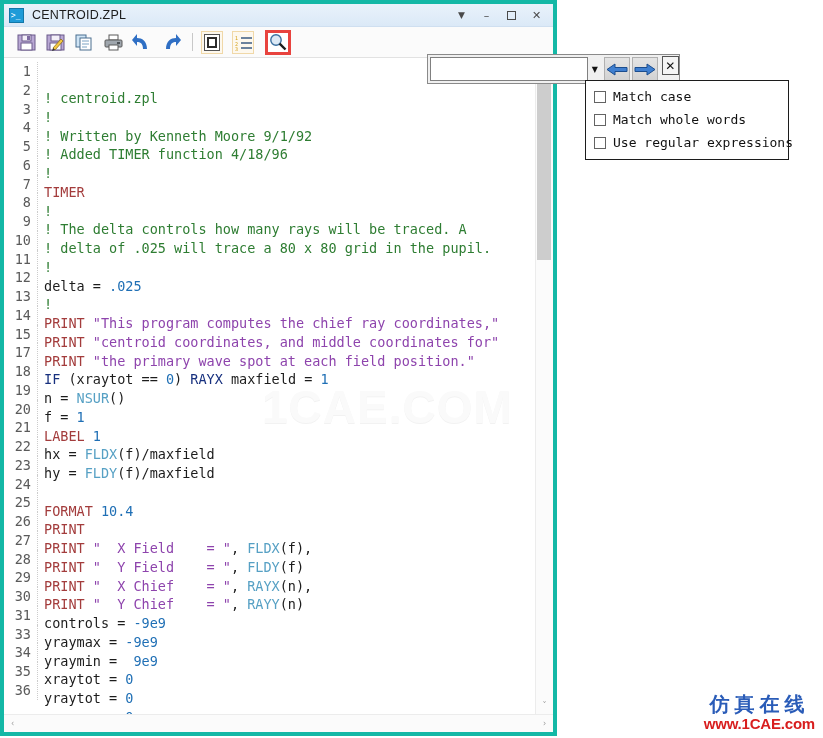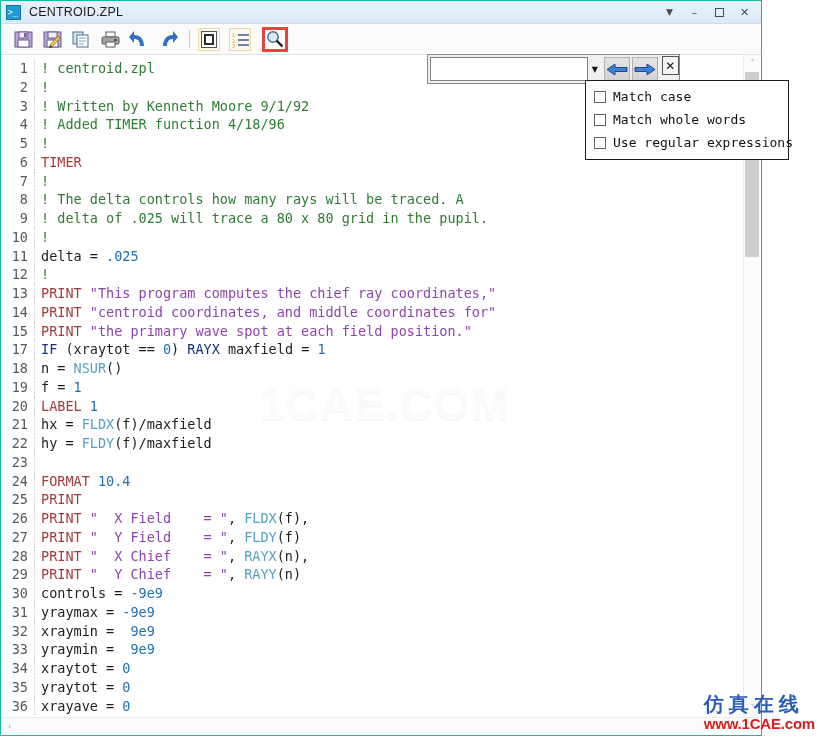--- a/index.html
+++ b/index.html
@@ -12,23 +12,23 @@
     height: 738px;
     font-family: "Liberation Sans", sans-serif;
     overflow: hidden;
     position: relative;
   }
 
   
   #app-window {
     position: absolute;
     left: 0; top: 0;
-    width: 762px;
+    width: 557px;
     height: 736px;
-    border: 1px solid #14b8a6;
+    border: 4px solid #14b8a6;
     box-sizing: border-box;
     background: #fdfdfd;
     display: flex;
     flex-direction: column;
   }
 
   
   #title-bar {
     height: 23px;
     background: linear-gradient(to bottom, #e9f2fb 0%, #dbe9f7 100%);
@@ -142,20 +142,21 @@
     text-align: right;
     padding-right: 6px;
     color: #5a5a5a;
     flex: none;
     border-right: 1px dotted #cccccc;
     box-sizing: border-box;
   }
   .lc {
     padding-left: 6px;
     white-space: pre;
+    margin-top: 27px;
   }
   .c-comment { color: #2e7d32; }
   .c-cmd     { color: #a33c3c; }
   .c-kw      { color: #17307e; }
   .c-func    { color: #56a0c4; }
   .c-num     { color: #1f6fb5; }
   .c-str     { color: #8e44ad; }
   .c-plain   { color: #1c1c1c; }
 
   
@@ -288,21 +289,21 @@
     background: #fff;
     box-sizing: border-box;
     margin-right: 7px;
     flex: none;
   }
 
   
   #corner-watermark {
     position: absolute;
     right: 8px; bottom: 6px;
-    text-align: left;
+    text-align: center;
     z-index: 30;
     pointer-events: none;
   }
   #cw-cn {
     font-family: "Liberation Serif", serif;
     font-size: 20px;
     font-weight: bold;
     color: #2a5cb8;
     letter-spacing: 5px;
     line-height: 22px;
@@ -443,21 +444,20 @@
           <div class="code-line"><span class="ln">22</span><span class="lc"><span class="c-plain">hy = </span><span class="c-func">FLDY</span><span class="c-plain">(f)/maxfield</span></span></div>
           <div class="code-line"><span class="ln">23</span></div>
           <div class="code-line"><span class="ln">24</span><span class="lc"><span class="c-cmd">FORMAT </span><span class="c-num">10.4</span></span></div>
           <div class="code-line"><span class="ln">25</span><span class="lc"><span class="c-cmd">PRINT</span></span></div>
           <div class="code-line"><span class="ln">26</span><span class="lc"><span class="c-cmd">PRINT </span><span class="c-str">"  X Field    = "</span><span class="c-plain">, </span><span class="c-func">FLDX</span><span class="c-plain">(f),</span></span></div>
           <div class="code-line"><span class="ln">27</span><span class="lc"><span class="c-cmd">PRINT </span><span class="c-str">"  Y Field    = "</span><span class="c-plain">, </span><span class="c-func">FLDY</span><span class="c-plain">(f)</span></span></div>
           <div class="code-line"><span class="ln">28</span><span class="lc"><span class="c-cmd">PRINT </span><span class="c-str">"  X Chief    = "</span><span class="c-plain">, </span><span class="c-func">RAYX</span><span class="c-plain">(n),</span></span></div>
           <div class="code-line"><span class="ln">29</span><span class="lc"><span class="c-cmd">PRINT </span><span class="c-str">"  Y Chief    = "</span><span class="c-plain">, </span><span class="c-func">RAYY</span><span class="c-plain">(n)</span></span></div>
           <div class="code-line"><span class="ln">30</span><span class="lc"><span class="c-plain">controls = </span><span class="c-num">-9e9</span></span></div>
           <div class="code-line"><span class="ln">31</span><span class="lc"><span class="c-plain">yraymax = </span><span class="c-num">-9e9</span></span></div>
-          <div class="code-line"><span class="ln">32</span><span class="lc"><span class="c-plain">xraymin =  </span><span class="c-num">9e9</span></span></div>
           <div class="code-line"><span class="ln">33</span><span class="lc"><span class="c-plain">yraymin =  </span><span class="c-num">9e9</span></span></div>
           <div class="code-line"><span class="ln">34</span><span class="lc"><span class="c-plain">xraytot = </span><span class="c-num">0</span></span></div>
           <div class="code-line"><span class="ln">35</span><span class="lc"><span class="c-plain">yraytot = </span><span class="c-num">0</span></span></div>
           <div class="code-line"><span class="ln">36</span><span class="lc"><span class="c-plain">xrayave = </span><span class="c-num">0</span></span></div>
         </div>
       <div id="center-watermark">1CAE.COM</div>
     </div>
 
     <div id="vscroll">
       <div class="sb-arrow">˄</div>

